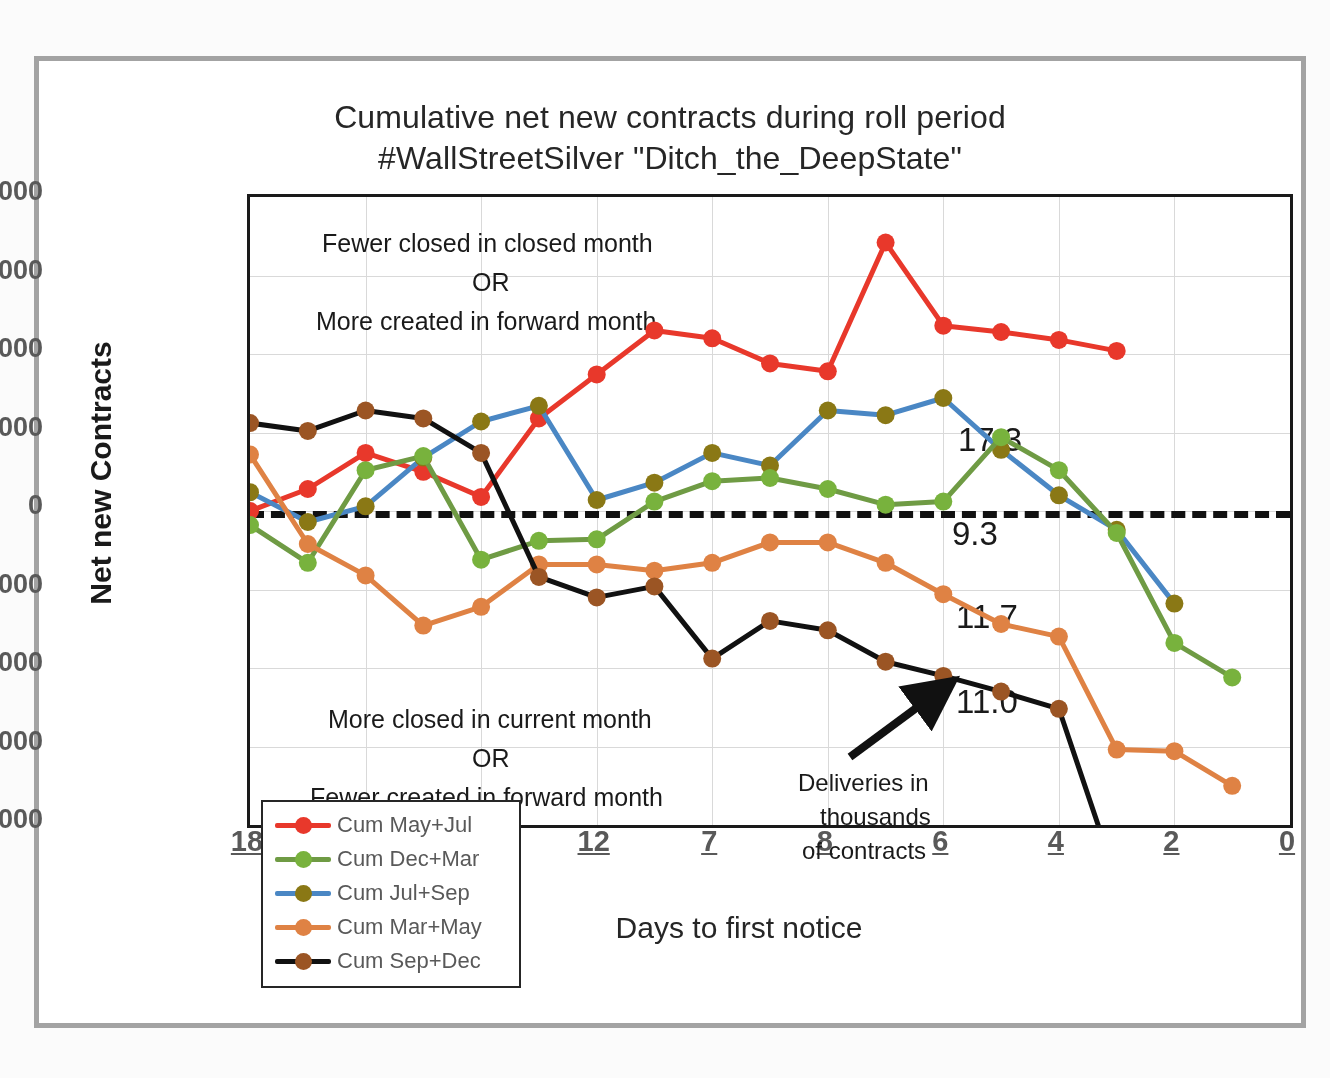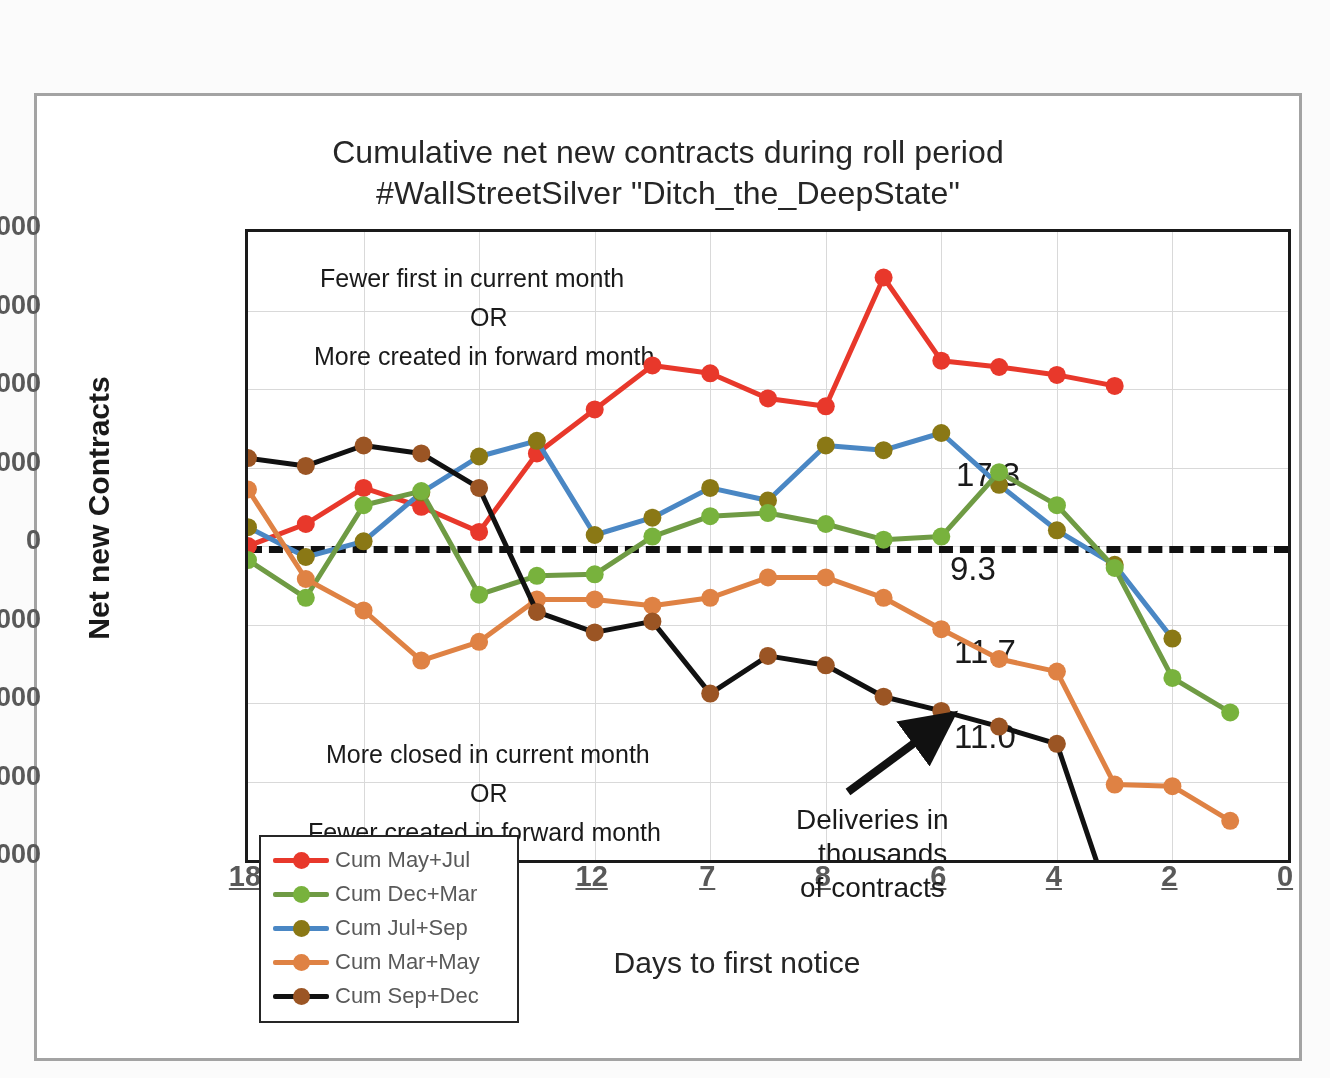--- a/index.html
+++ b/index.html
@@ -1,19 +1,19 @@
 <!DOCTYPE html>
 <html><head>
 <meta charset="utf-8">
 <title>Cumulative net new contracts during roll period</title>
 <style>
   html,body{margin:0;padding:0;background:#ffffff;}
   body{width:1330px;height:1078px;font-family:"Liberation Sans",sans-serif;overflow:hidden;}
   #frame{position:relative;width:1330px;height:1078px;background:#fbfbfb;}
-  #card{position:absolute;left:34px;top:56px;width:1262px;height:962px;background:#ffffff;border:3px solid #a3a3a3;margin-top:37px;}
+  #card{position:absolute;left:34px;top:56px;width:1262px;height:962px;background:#ffffff;border:5px solid #a3a3a3;}
 
   
   #title{position:absolute;left:0;top:36px;width:1262px;text-align:center;
          font-size:32px;color:#262626;line-height:1.28;letter-spacing:.1px;}
   #title .l2{display:block;}
 
   
   #ylabel{position:absolute;left:-88px;top:395px;width:300px;text-align:center;
           transform:rotate(-90deg);transform-origin:center center;
           font-size:30px;font-weight:bold;color:#1a1a1a;}
@@ -29,21 +29,21 @@
 
   
   .ytick{position:absolute;right:1258px;width:200px;text-align:right;
          font-size:27px;font-weight:bold;color:#595959;white-space:nowrap;}
   .xtick{position:absolute;top:764px;width:60px;text-align:center;
          font-size:29px;font-weight:bold;color:#595959;text-decoration:underline;}
 
   
   .note{position:absolute;font-size:25px;color:#1a1a1a;white-space:nowrap;}
   .dlabel{position:absolute;font-size:33px;color:#1a1a1a;white-space:nowrap;}
-  .callout{position:absolute;font-size:28px;color:#1a1a1a;white-space:nowrap;text-align:center;}
+  .callout{position:absolute;font-size:24px;color:#1a1a1a;white-space:nowrap;text-align:center;}
 
   
   #legend{position:absolute;left:222px;top:739px;width:256px;
           background:#ffffff;border:2px solid #262626;padding:6px 0 8px 0;z-index:40;}
   .legrow{display:flex;align-items:center;height:34px;padding-left:12px;}
   .legline{position:relative;width:56px;height:5px;flex:0 0 56px;border-radius:2px;}
   .legdot{position:absolute;left:20px;top:-6px;width:17px;height:17px;border-radius:50%;}
   .legtxt{margin-left:6px;font-size:22px;color:#595959;white-space:nowrap;}
 
   svg{position:absolute;left:0;top:0;overflow:visible;}
@@ -98,21 +98,21 @@
           <div class="gridv" style="left: 115.556px;"></div>
           <div class="gridv" style="left: 231.111px;"></div>
           <div class="gridv" style="left: 346.667px;"></div>
           <div class="gridv" style="left: 462.222px;"></div>
           <div class="gridv" style="left: 577.778px;"></div>
           <div class="gridv" style="left: 693.333px;"></div>
           <div class="gridv" style="left: 808.889px;"></div>
           <div class="gridv" style="left: 924.444px;"></div>
         </div>
 
-      <div class="note" style="left:72px;top:32px;">Fewer first in current month</div>
+      <div class="note" style="left:72px;top:32px;">Fewer closed in closed month</div>
       <div class="note" style="left:222px;top:71px;">OR</div>
       <div class="note" style="left:66px;top:110px;">More created in forward month</div>
 
       <div class="note" style="left:78px;top:508px;">More closed in current month</div>
       <div class="note" style="left:222px;top:547px;">OR</div>
       <div class="note" style="left:60px;top:586px;">Fewer created in forward month</div>
 
       <div class="dlabel" style="left:708px;top:224px;">17.3</div>
       <div class="dlabel" style="left:702px;top:318px;">9.3</div>
       <div class="dlabel" style="left:706px;top:401px;">11.7</div>

